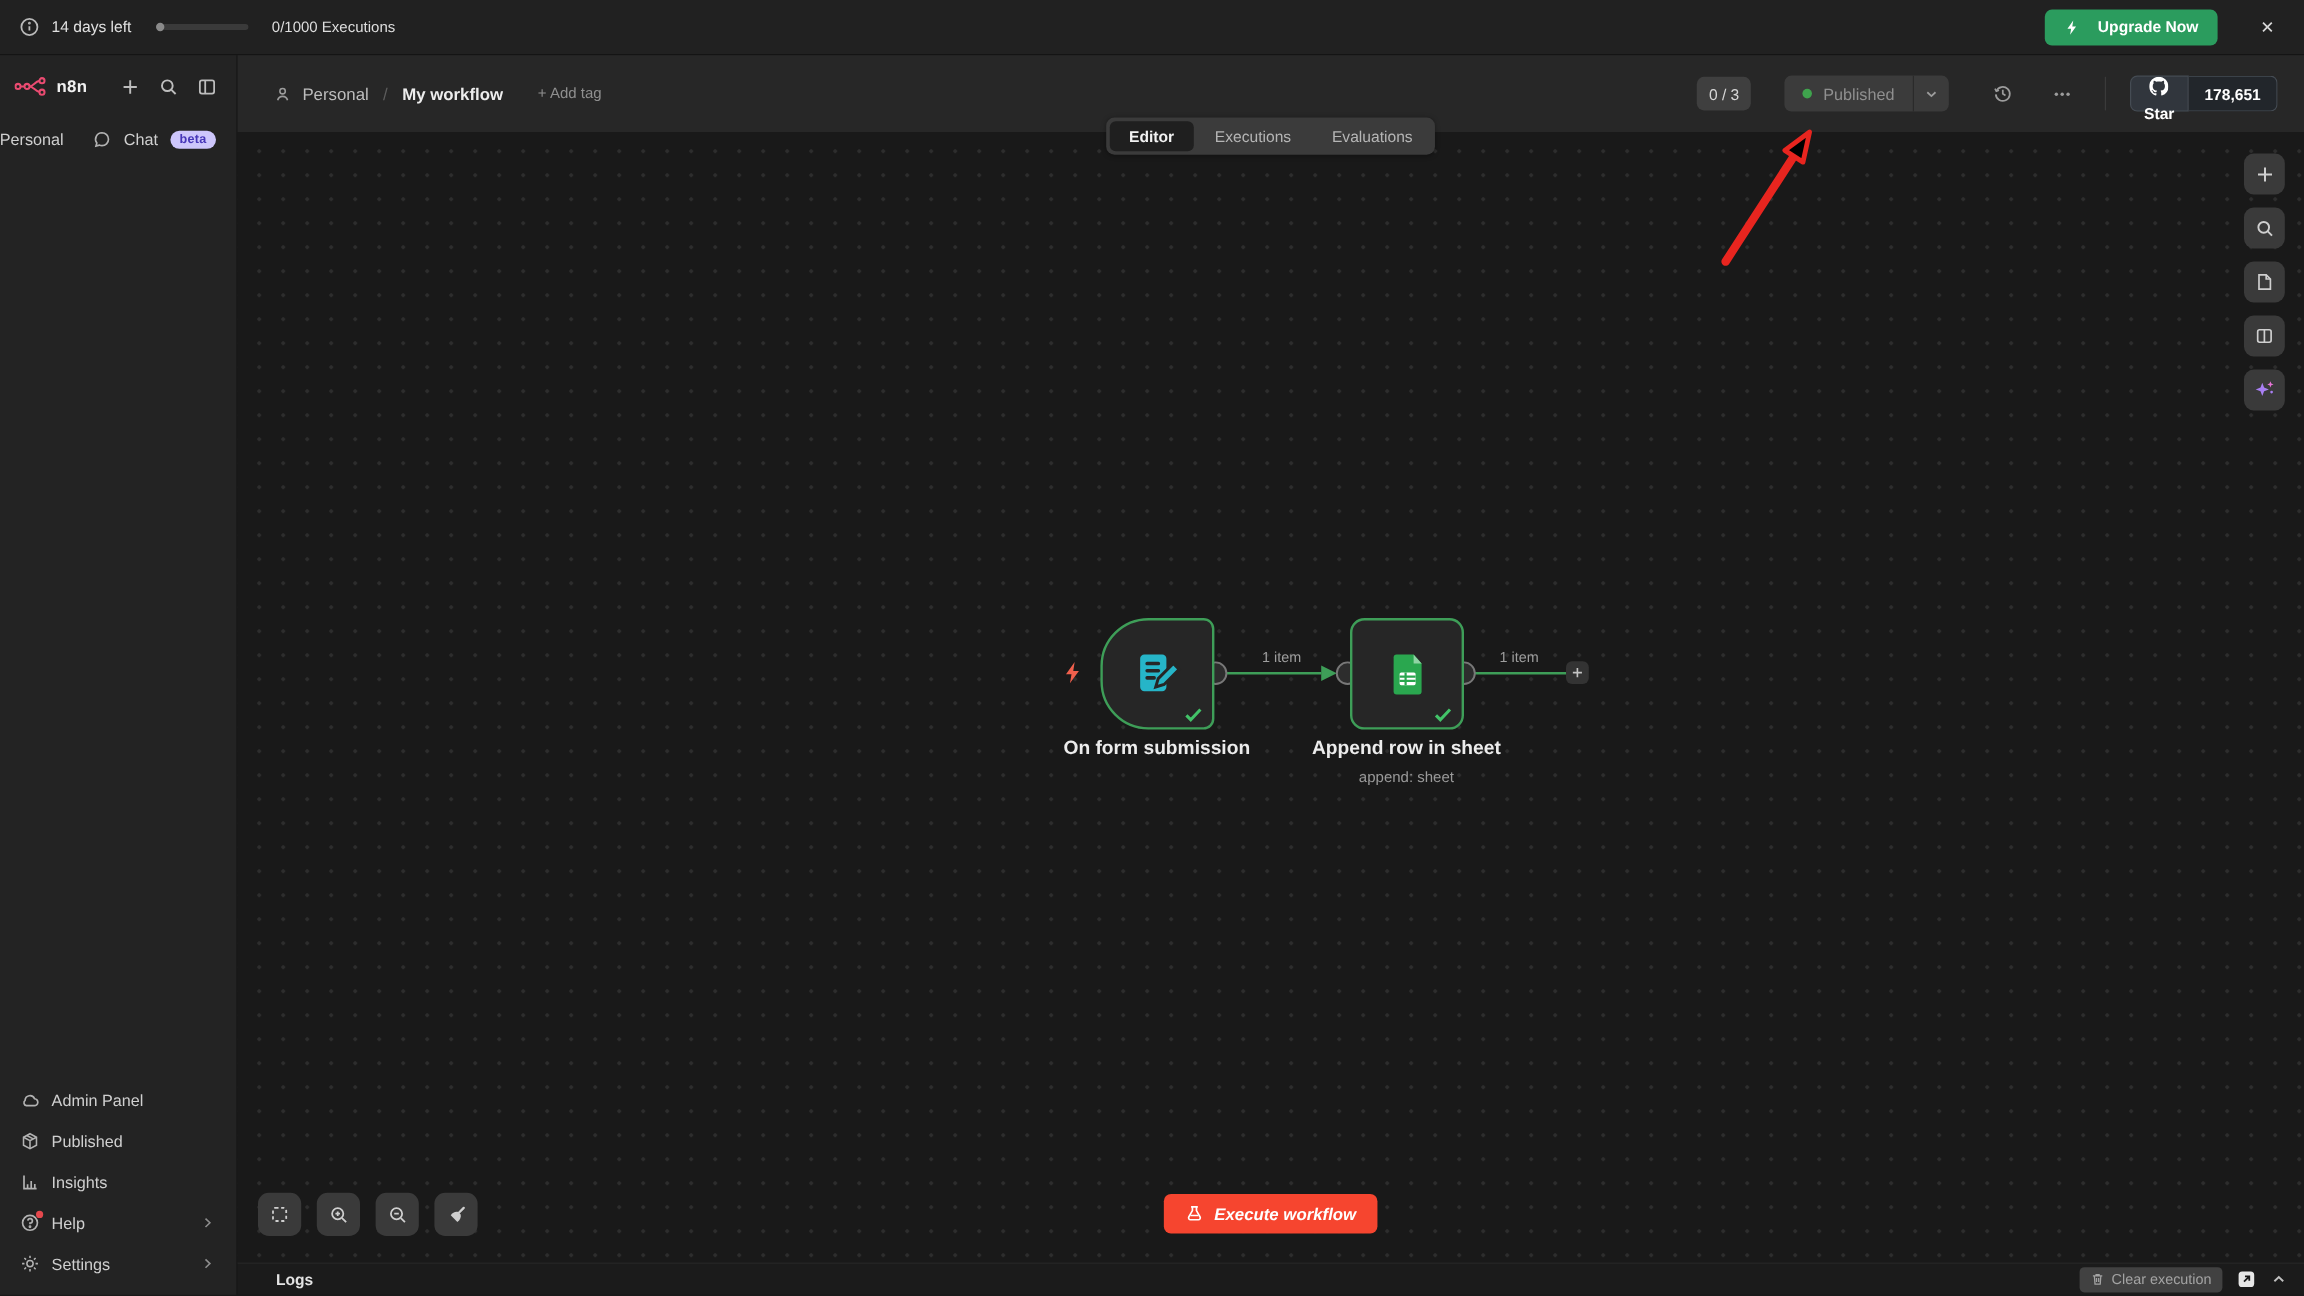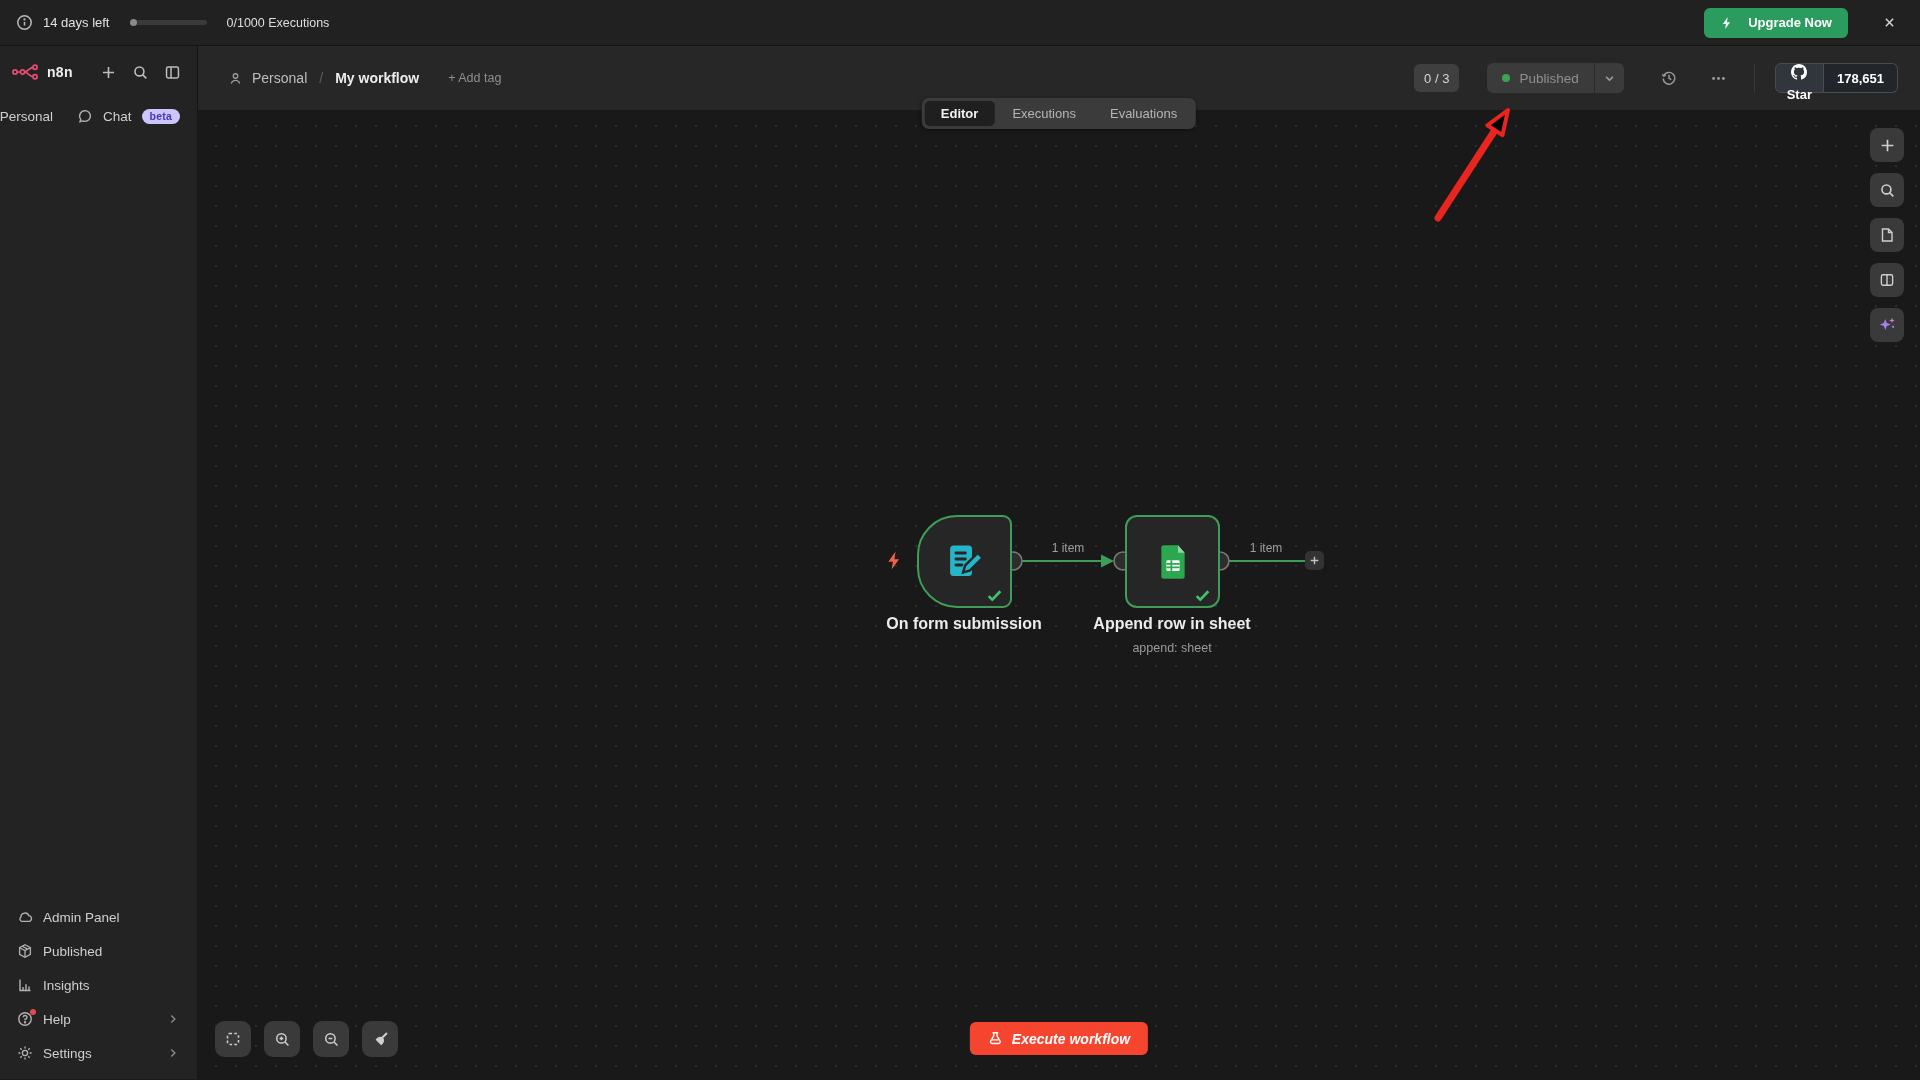--- a/index.html
+++ b/index.html
@@ -496,20 +496,44 @@
           <span>
             <svg width="15" height="15" viewBox="0 0 16 16" stroke="#fff" stroke-width="1.5" fill="none">
                 <path d="M6.2 1.8v3.4L3 10.8a1.7 1.7 0 0 0 1.5 2.5h7a1.7 1.7 0 0 0 1.5-2.5L9.8 5.2V1.8"></path>
                 <path d="M5 1.8h6M4.4 9.5h7.2"></path>
               </svg>
           </span>
           <span>Execute workflow</span>
         </div>
       </div>
 
+      <div class="logsbar">
+        <span class="logs-title">Logs</span>
+        <div class="logs-right">
+          <div class="clear-btn">
+            <span>
+              <svg width="12" height="12" viewBox="0 0 16 16" stroke="currentColor" stroke-width="1.4" fill="none">
+                  <path d="M2.8 4.4h10.4M6.3 4.4V3h3.4v1.4M4.4 4.4l.7 9h5.8l.7-9M6.8 6.8v4.4M9.2 6.8v4.4"></path>
+                </svg>
+            </span>
+            <span>Clear execution</span>
+          </div>
+          <span>
+            <svg width="16" height="16" viewBox="0 0 16 16">
+                <rect x="1.5" y="1.5" width="13" height="13" rx="3" fill="#e8e8e8"></rect>
+                <path d="M6 10l4-4M6.8 5.6h3.6v3.6" stroke="#1b1b1b" stroke-width="1.5" fill="none"></path>
+              </svg>
+          </span>
+          <span style="color:#c0c0c0">
+            <svg width="14" height="14" viewBox="0 0 16 16" stroke="currentColor" stroke-width="1.8" fill="none">
+                <path d="M3.8 10l4.2-4 4.2 4"></path>
+              </svg>
+          </span>
+        </div>
+      </div>
     </div>
   </div>
 
   <svg class="annot" style="left:1418px; top:86px;" width="120" height="150" viewBox="0 0 120 150">
     <path d="M20 132L77 44" stroke="#e8251f" stroke-width="7" stroke-linecap="round"></path>
     <path d="M90 24L84.5 49.1 69.3 39.3z" fill="#e8251f"></path>
     <path d="M90 24L84.5 49.1 69.3 39.3z" stroke="#e8251f" stroke-width="4" stroke-linejoin="round"></path>
   </svg>
 
 </div>

